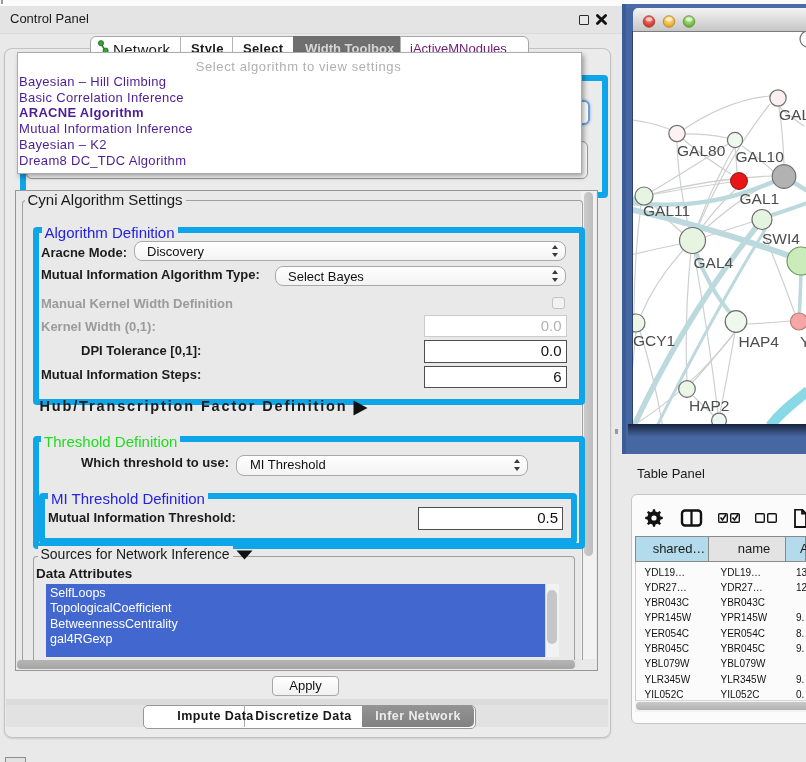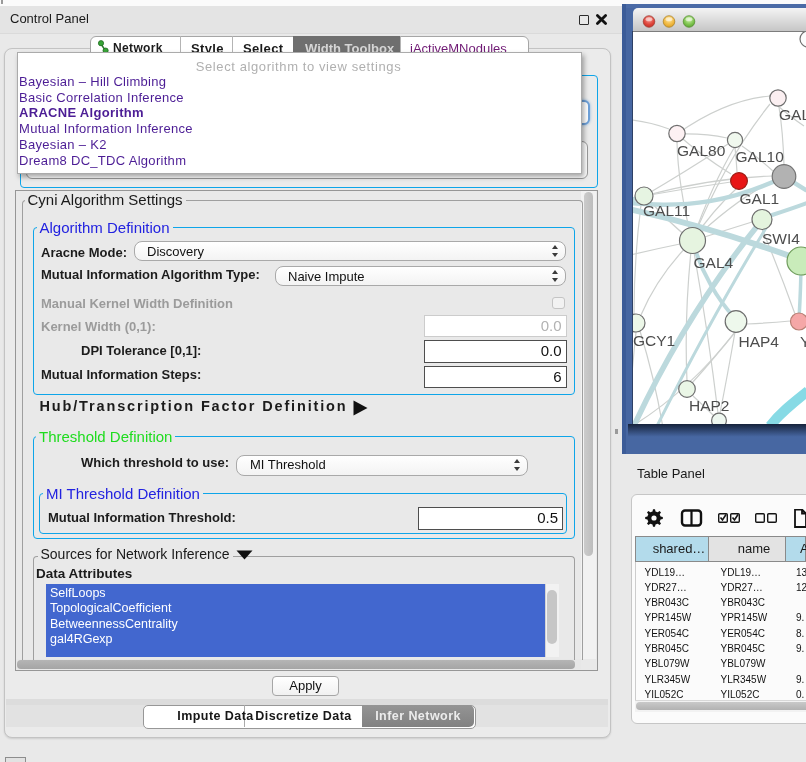--- a/index.html
+++ b/index.html
@@ -10,21 +10,21 @@
   .dis{color:#9b9b9b;}
   .combo{position:absolute;background:linear-gradient(#ffffff,#f3f3f3);
          border:1px solid #a9a9a9;border-radius:8px;font-size:13px;color:#111;}
   .combo .ct{position:absolute;left:12px;top:2.5px;white-space:nowrap;}
   .spin{position:absolute;right:7px;top:50%;width:6px;height:12px;margin-top:-6px;}
   .spin:before{content:"";position:absolute;left:0;top:0;border:3px solid transparent;
                border-bottom:4px solid #3a3a3a;border-top:none;}
   .spin:after{content:"";position:absolute;left:0;bottom:0;border:3px solid transparent;
               border-top:4px solid #3a3a3a;border-bottom:none;}
   .field{position:absolute;background:#fff;font-size:15px;color:#111;text-align:right;}
-  .gbox{position:absolute;border:1px solid #0ea5e9;border-radius:4px;}
+  .gbox{position:absolute;border:6px solid #0ea5e9;border-radius:4px;}
   .gtitle{position:absolute;top:-9px;background:#e9e9e9;padding:0 3px;
           font-size:15px;font-weight:normal;white-space:nowrap;}
 </style>
 </head>
 <body>
 
 <div class="abs" style="left:0;top:0;width:806px;height:6px;background:#fbfbfb;"></div>
 <div class="abs" style="left:1px;top:0;width:2px;height:4px;background:#9a9a9a;"></div>
 <div class="abs" style="left:0;top:6px;width:806px;height:27px;background:#e4e4e4;border-bottom:1px solid #dadada;"></div>
 <div class="abs" style="left:10px;top:11px;font-size:13px;color:#1a1a1a;">Control Panel</div>
@@ -40,21 +40,21 @@
      border:1px solid #a6a6a6;border-radius:6px 6px 0 0;"></div>
 <div class="abs" style="left:180px;top:36px;width:1px;height:22px;background:#b4b4b4;"></div>
 <div class="abs" style="left:232px;top:36px;width:1px;height:22px;background:#b4b4b4;"></div>
 <div class="abs" style="left:293px;top:36px;width:107px;height:22px;background:#6f6f6f;"></div>
 <div class="abs" style="left:400px;top:36px;width:1px;height:22px;background:#b4b4b4;"></div>
 <svg class="abs" style="left:97px;top:40px;" width="13" height="14" viewBox="0 0 13 14">
   <line x1="4" y1="4" x2="8" y2="10" stroke="#2b7a2b" stroke-width="1.4"></line>
   <circle cx="4" cy="3.2" r="2.6" fill="#37a437" stroke="#1f6b1f" stroke-width="0.8"></circle>
   <circle cx="8.6" cy="10.6" r="2.6" fill="#37a437" stroke="#1f6b1f" stroke-width="0.8"></circle>
 </svg>
-<div class="abs" style="left:113px;top:41px;font-size:12px;letter-spacing:0.35px;font-weight:bold;color:#1b1b1b;">Network</div>
+<div class="abs" style="left:113px;top:41px;font-size:15px;letter-spacing:0.35px;font-weight:normal;color:#1b1b1b;">Network</div>
 <div class="abs" style="left:191px;top:41px;font-size:13px;letter-spacing:0.35px;font-weight:bold;color:#1b1b1b;">Style</div>
 <div class="abs" style="left:243px;top:41px;font-size:13px;letter-spacing:0.35px;font-weight:bold;color:#1b1b1b;">Select</div>
 <div class="abs" style="left:305px;top:41px;font-size:13px;font-weight:bold;color:#d6d6d6;">Width Toolbox</div>
 <div class="abs" style="left:410px;top:41px;font-size:13px;font-weight:normal;color:#701a75;">jActiveMNodules</div>
 
 <div class="gbox" style="left:20px;top:75px;width:576px;height:110.5px;"></div>
 <div class="abs" style="left:360px;top:100px;width:226px;height:21px;border:2px solid #6ea0d8;
      border-radius:6px;background:#fff;box-shadow:0 0 3px #7fb0e0;"></div>
 <div class="abs" style="left:26px;top:141px;width:560px;height:36px;background:#fff;
      border:1px solid #9a9a9a;border-radius:6px;"></div>
@@ -85,21 +85,21 @@
 <div class="gbox" style="left:32.5px;top:227px;width:540px;height:166px;">
   <span class="gtitle" style="left:3px;color:#2222e0;">Algorithm Definition</span>
 </div>
 <div class="lbl abs" style="left:41px;top:244.5px;">Aracne Mode:</div>
 <div class="combo" style="left:134px;top:241px;width:430px;height:18px;">
     <span class="ct" style="left:12px;top:2px;">Discovery</span>
     <span class="spin"></span>
   </div>
 <div class="lbl abs" style="left:41px;top:267px;">Mutual Information Algorithm Type:</div>
 <div class="combo" style="left:275px;top:266px;width:289px;height:18px;">
-    <span class="ct" style="left:12px;top:2px;">Naive Impute</span>
+    <span class="ct" style="left:12px;top:2px;">Select Bayes</span>
     <span class="spin"></span>
   </div>
 <div class="lbl abs dis" style="left:41px;top:295.5px;">Manual Kernel Width Definition</div>
 <div class="abs" style="left:551.5px;top:297px;width:11px;height:9.5px;border:1.3px solid #c4c4c4;border-radius:3px;background:#f2f2f2;"></div>
 <div class="lbl abs dis" style="left:41px;top:318.5px;">Kernel Width (0,1):</div>
 <div class="field" style="left:424px;top:314.5px;width:136.5px;height:19px;border:1px solid #cccccc;color:#b2b2b2;padding:1px 4px 0 0;">0.0</div>
 <div class="lbl abs" style="left:41px;top:342.5px;padding-left:40px;">DPI Tolerance [0,1]:</div>
 <div class="field" style="left:424px;top:340px;width:136.5px;height:20px;border:1px solid #4e4e4e;padding:1px 4px 0 0;">0.0</div>
 <div class="lbl abs" style="left:41px;top:367px;">Mutual Information Steps:</div>
 <div class="field" style="left:424px;top:365.5px;width:136.5px;height:19.5px;border:1px solid #4e4e4e;padding:1px 4px 0 0;">6</div>

